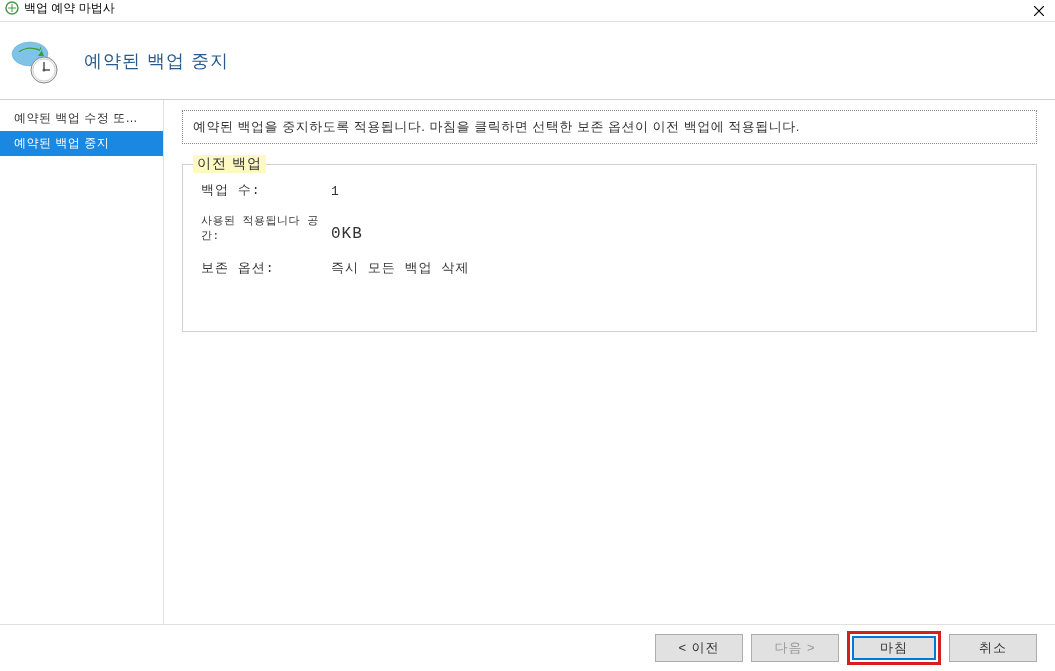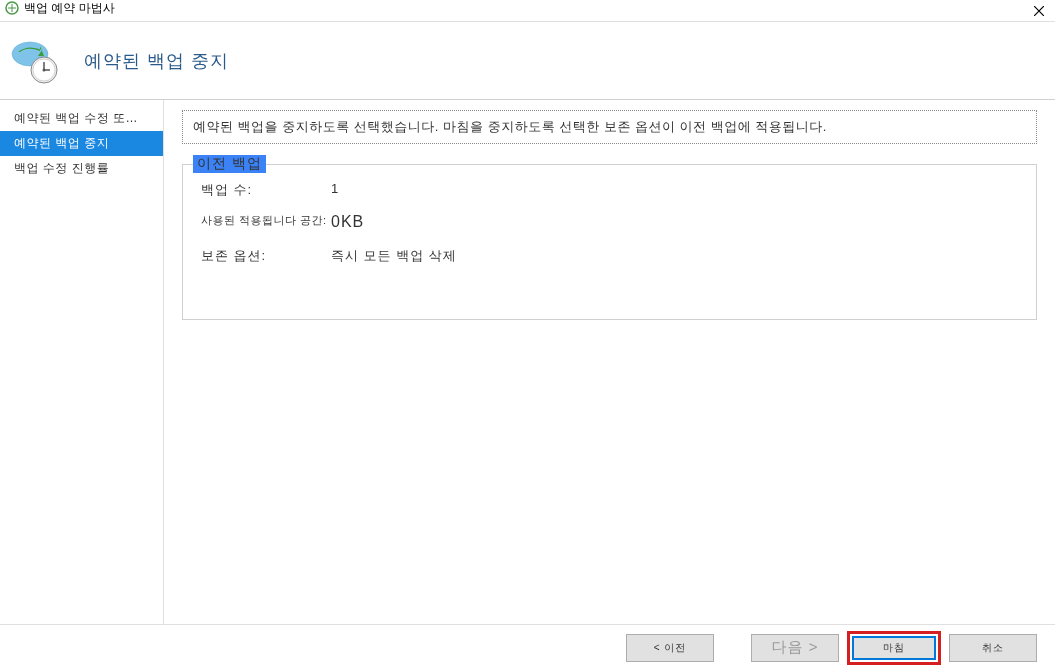--- a/index.html
+++ b/index.html
@@ -105,30 +105,31 @@
     .fieldset {
       border: 1px solid #d0d0d0;
       padding: 16px 18px 40px 18px;
       position: relative;
       margin-top: 8px;
     }
     .fieldset-legend {
       position: absolute;
       top: -10px;
       left: 10px;
-      background: #3b82f6;
+      background: #fef9c3;
       padding: 0 4px;
       font-size: 14px;
       color: #333;
       letter-spacing: 1px;
     }
     .field-row {
       display: flex;
-      align-items: flex-start;
+      align-items: flex-end;
       margin-bottom: 14px;
+      font-family: Liberation Mono, monospace;
     }
     .field-label {
       width: 130px;
       font-size: 13px;
       color: #333;
       letter-spacing: 1px;
     }
     .field-label.small {
       font-size: 11px;
       letter-spacing: 0.5px;
@@ -148,34 +149,33 @@
       justify-content: flex-end;
       padding-right: 18px;
       gap: 8px;
       border-top: 1px solid #e0e0e0;
     }
     .btn {
       min-width: 88px;
       height: 28px;
       background: #e1e1e1;
       border: 1px solid #adadad;
-      font-size: 10px;
+      font-size: 13px;
       color: #333;
       cursor: pointer;
       font-family: inherit;
       letter-spacing: 1px;
       display: flex;
       align-items: center;
       justify-content: center;
     }
     .btn.disabled {
       color: #999;
-      font-size: 15px;
+      font-size: 13px;
       cursor: default;
-      margin-left: 29px;
     }
     .btn-highlight-wrapper {
       border: 3px solid #d42020;
       padding: 2px;
       display: inline-flex;
     }
     .btn.primary {
       border: 2px solid #0078d7;
       background: #e1e1e1;
       min-width: 84px;
@@ -213,25 +213,24 @@
       <circle cx="34" cy="34" r="1.5" fill="#555"></circle>
     </svg>
   </div>
   <div class="header-title">예약된 백업 중지</div>
 </div>
 
 <div class="content-wrapper">
   <div class="sidebar">
     <div class="sidebar-item">예약된 백업 수정 또는...</div>
     <div class="sidebar-item active">예약된 백업 중지</div>
-    <div class="sidebar-item">백업 수정 진행률</div>
   </div>
 
   <div class="main-content">
-    <div class="info-box">예약된 백업을 중지하도록 선택했습니다. 마침을 중지하도록 선택한 보존 옵션이 이전 백업에 적용됩니다.</div>
+    <div class="info-box">예약된 백업을 중지하도록 적용됩니다. 마침을 클릭하면 선택한 보존 옵션이 이전 백업에 적용됩니다.</div>
 
     <div class="fieldset">
       <div class="fieldset-legend">이전 백업</div>
 
       <div class="field-row">
         <div class="field-label">백업 수:</div>
         <div class="field-value">1</div>
       </div>
 
       <div class="field-row">

